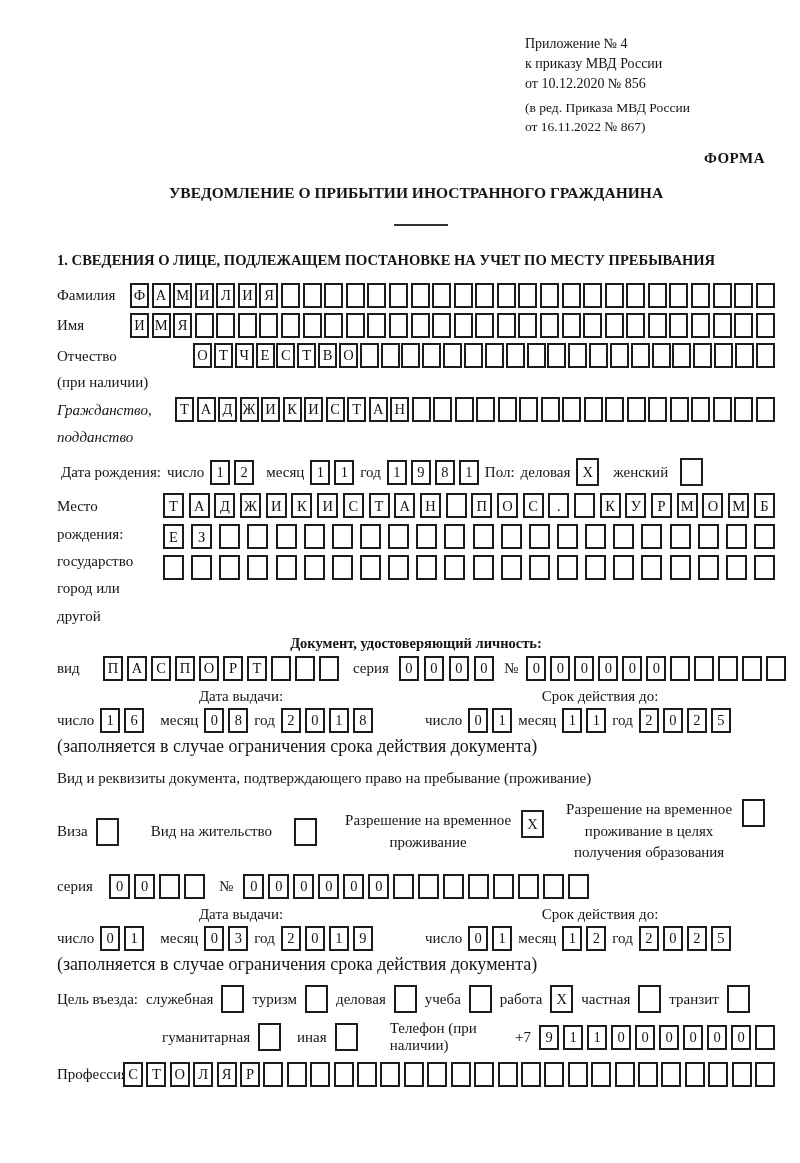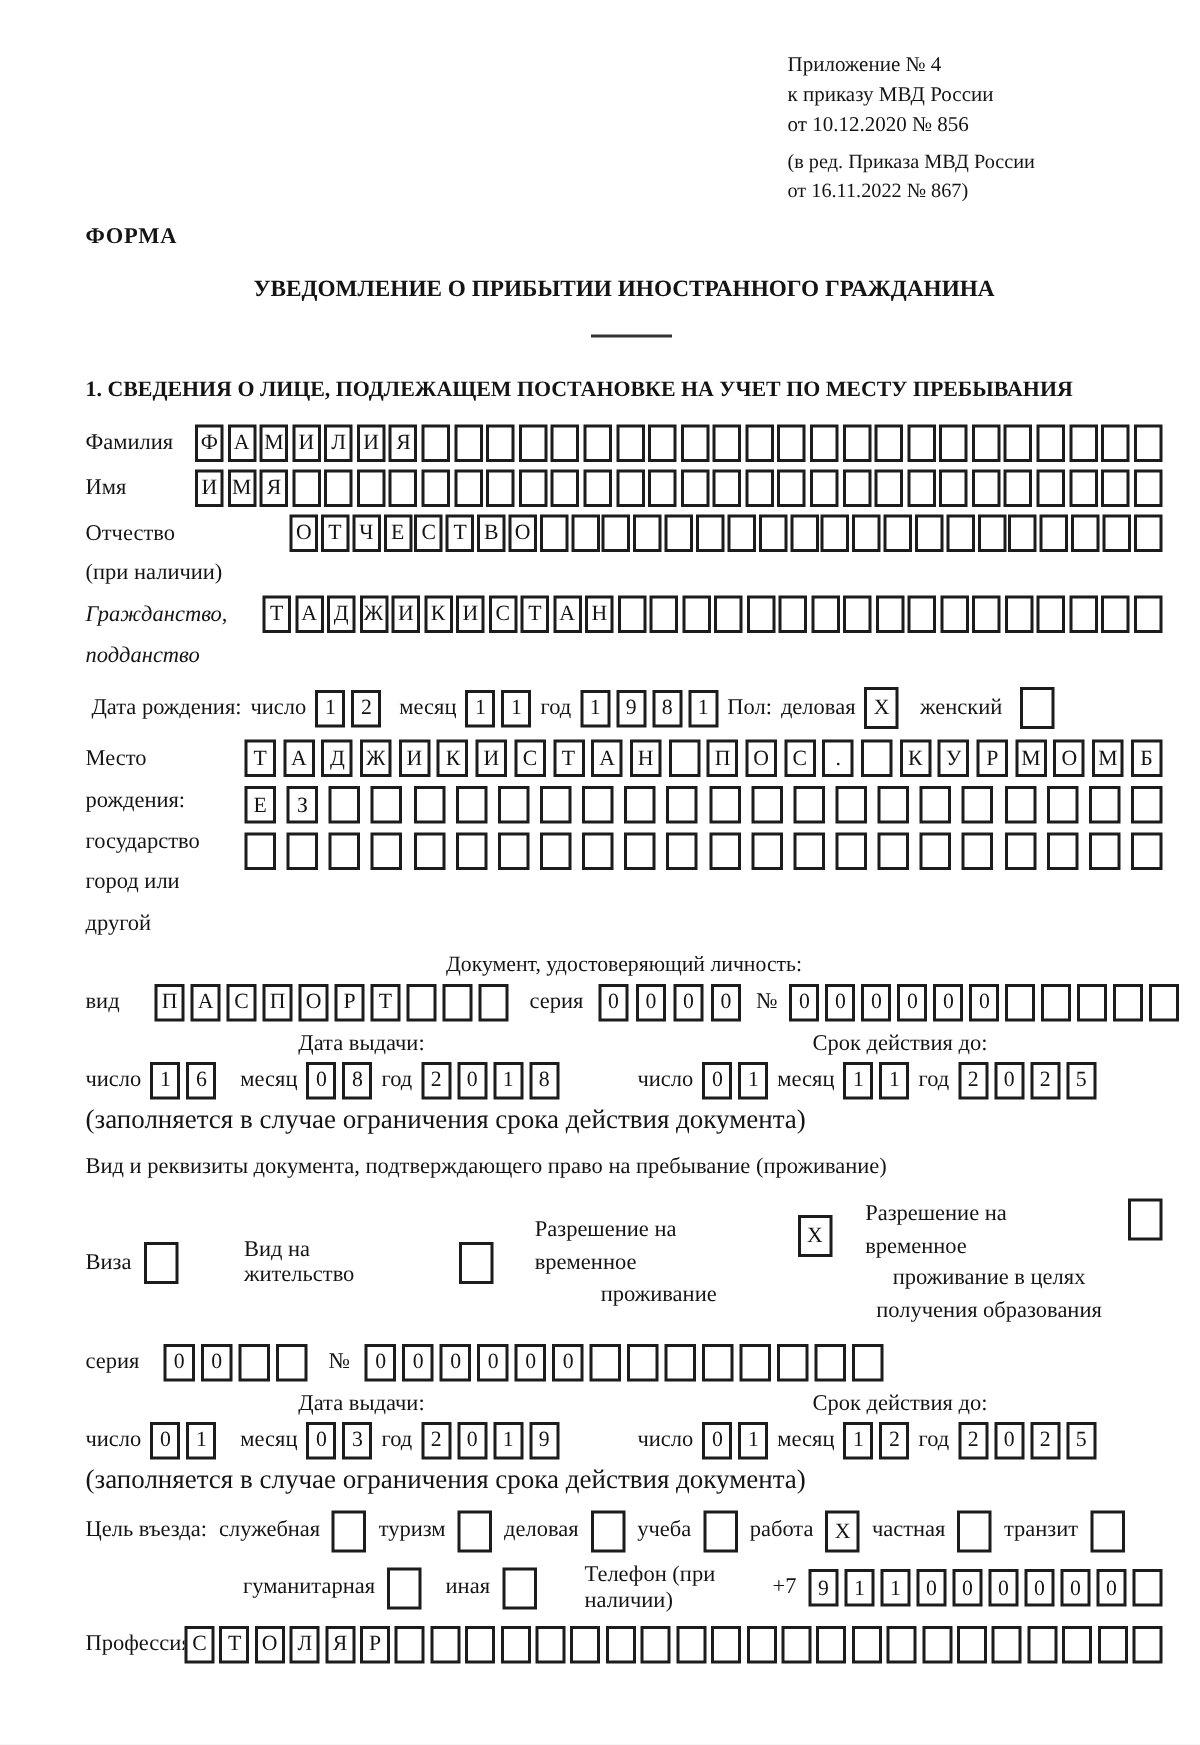--- a/index.html
+++ b/index.html
@@ -4,21 +4,21 @@
 <style>
   * { box-sizing: border-box; }
   body { margin:0; background:#e8e8e8; display:flex; justify-content:center; }
   .page {
     width:800px; height:1163px; background:#fff; color:#141414;
     font-family:"Liberation Serif","DejaVu Serif",serif;
     font-size:15px; padding:34px 25px 14px 57px; overflow:hidden; position:relative;
   }
   .hdr { width:250px; margin-left:auto; line-height:1.42; font-size:14px; }
   .hdr .amend { font-size:13.5px; margin-top:5px; line-height:1.4; }
-  .forma { text-align:left; font-weight:bold; font-size:15px; margin:14px 10px 0 0; letter-spacing:.5px; }
+  .forma { text-align:right; font-weight:bold; font-size:15px; margin:14px 10px 0 0; letter-spacing:.5px; }
   .title { text-align:center; font-weight:bold; font-size:15.5px; margin-top:12px; line-height:1.75; }
   .blank-line { display:inline-block; width:54px; border-bottom:2px solid #333; height:1em; vertical-align:baseline; margin-left:10px; }
   .sec-h { font-weight:bold; font-size:14.6px; margin-top:18px; white-space:nowrap; }
 
   .row { display:flex; align-items:center; margin-top:5px; }
   .row.top { align-items:flex-start; }
   .lbl { flex:0 0 auto; }
   .lbl-col { line-height:1.78; flex:0 0 auto; }
 
   .box-row { display:flex; justify-content:space-between; }
@@ -323,21 +323,21 @@
           <span class="cbox"></span>
           <span class="cbox"></span>
           <span class="cbox"></span>
           <span class="cbox"></span>
           <span class="cbox"></span>
           <span class="cbox"></span>
         </div>
     </div>
   </div>
 
-  <div style="text-align:center; font-weight:normal; font-size:14.5px; margin-top:5px;">Документ, удостоверяющий личность:</div>
+  <div style="text-align:center; font-weight:bold; font-size:14.5px; margin-top:5px;">Документ, удостоверяющий личность:</div>
 
   <div class="row" style="margin-top:4px;">
     <span class="lbl" style="width:46px;">вид</span>
     <span class="box-row compact bw20" style="gap:4px;">
         <span class="cbox">П</span>
         <span class="cbox">А</span>
         <span class="cbox">С</span>
         <span class="cbox">П</span>
         <span class="cbox">О</span>
         <span class="cbox">Р</span>
@@ -421,21 +421,21 @@
     <div>Вид и реквизиты документа, подтверждающего право на пребывание (проживание)</div>
   </div>
 
   <div class="opts">
     <div class="opt">
       <span>Виза</span>
       <span class="box-row chkbox">
           <span class="cbox"></span>
         </span>
     </div>
-    <div class="opt" style="margin-left:44px;">
+    <div class="opt" style="margin-left:32px;">
       <span>Вид на жительство</span>
       <span class="box-row chkbox" style="margin-left:14px;">
           <span class="cbox"></span>
         </span>
     </div>
     <div class="opt-multi" style="margin-left:28px;">
       <span class="opt-lines">
         <span>Разрешение на временное</span>
         <span>проживание</span>
       </span>

